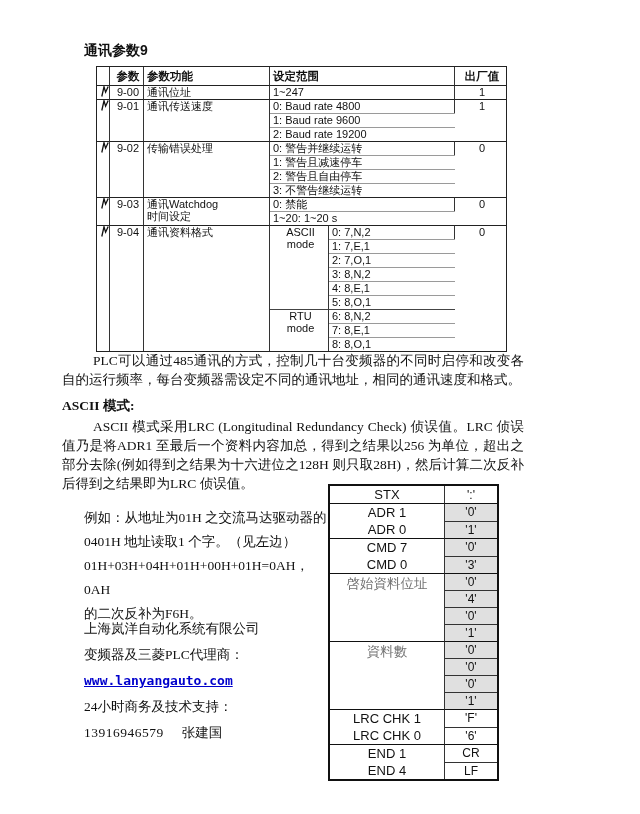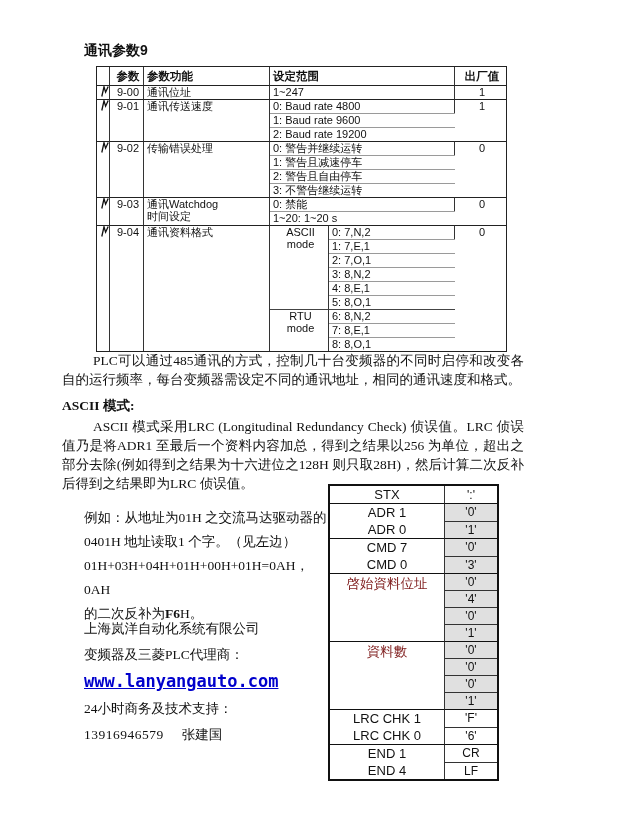--- a/index.html
+++ b/index.html
@@ -33,38 +33,38 @@
   #para-plc{top:351px;text-indent:2.3em;}
   #ascii-heading{position:absolute;left:62px;top:397px;font-size:13.5px;font-weight:bold;
                  font-family:"Liberation Serif",serif;}
   #para-ascii{top:417px;text-indent:2.3em;}
 
   
   #example{position:absolute;left:84px;top:506px;font-family:"Liberation Serif",serif;
            font-size:13.5px;line-height:24px;width:250px;}
   #contact{position:absolute;left:84px;top:616px;font-family:"Liberation Serif",serif;
            font-size:13.5px;line-height:26px;width:250px;}
-  .b{font-weight:bold;}
+  .b{font-weight:normal;}
   a.site{color:#0000cc;font-family:"DejaVu Sans Mono",monospace;font-weight:bold;
-         font-size:17px;text-decoration:underline;cursor:pointer;}
+         font-size:13px;text-decoration:underline;cursor:pointer;}
   #contact .phone{letter-spacing:.5px;}
   #contact .name{margin-left:18px;}
 
   
   table.frame{position:absolute;left:328px;top:484px;border-collapse:separate;border-spacing:0;
               table-layout:fixed;border:2px solid #111;font-size:13px;}
   table.frame tr{height:17px;}
   table.frame td{padding:0;vertical-align:middle;text-align:center;overflow:hidden;}
   td.flab{border-right:1px solid #333;}
   td.flab.topal{vertical-align:top;padding-top:1px;}
   td.fval{border-top:1px solid #333;font-size:12px;}
   tr.first td{border-top:none;}
   tr.fg td{border-top:1.5px solid #111;text-align:center;}
   .shade{background:#e0e0e0;}
-  .graylab{color:#7f1d1d;font-size:13.5px;}
+  .graylab{color:#737373;font-size:13.5px;}
   .lablines div{height:17px;line-height:17px;}
 </style>
 </head>
 <body>
 
 <div id="page">
 
   <div id="title">通讯参数9</div>
 
   <table class="ptable">

